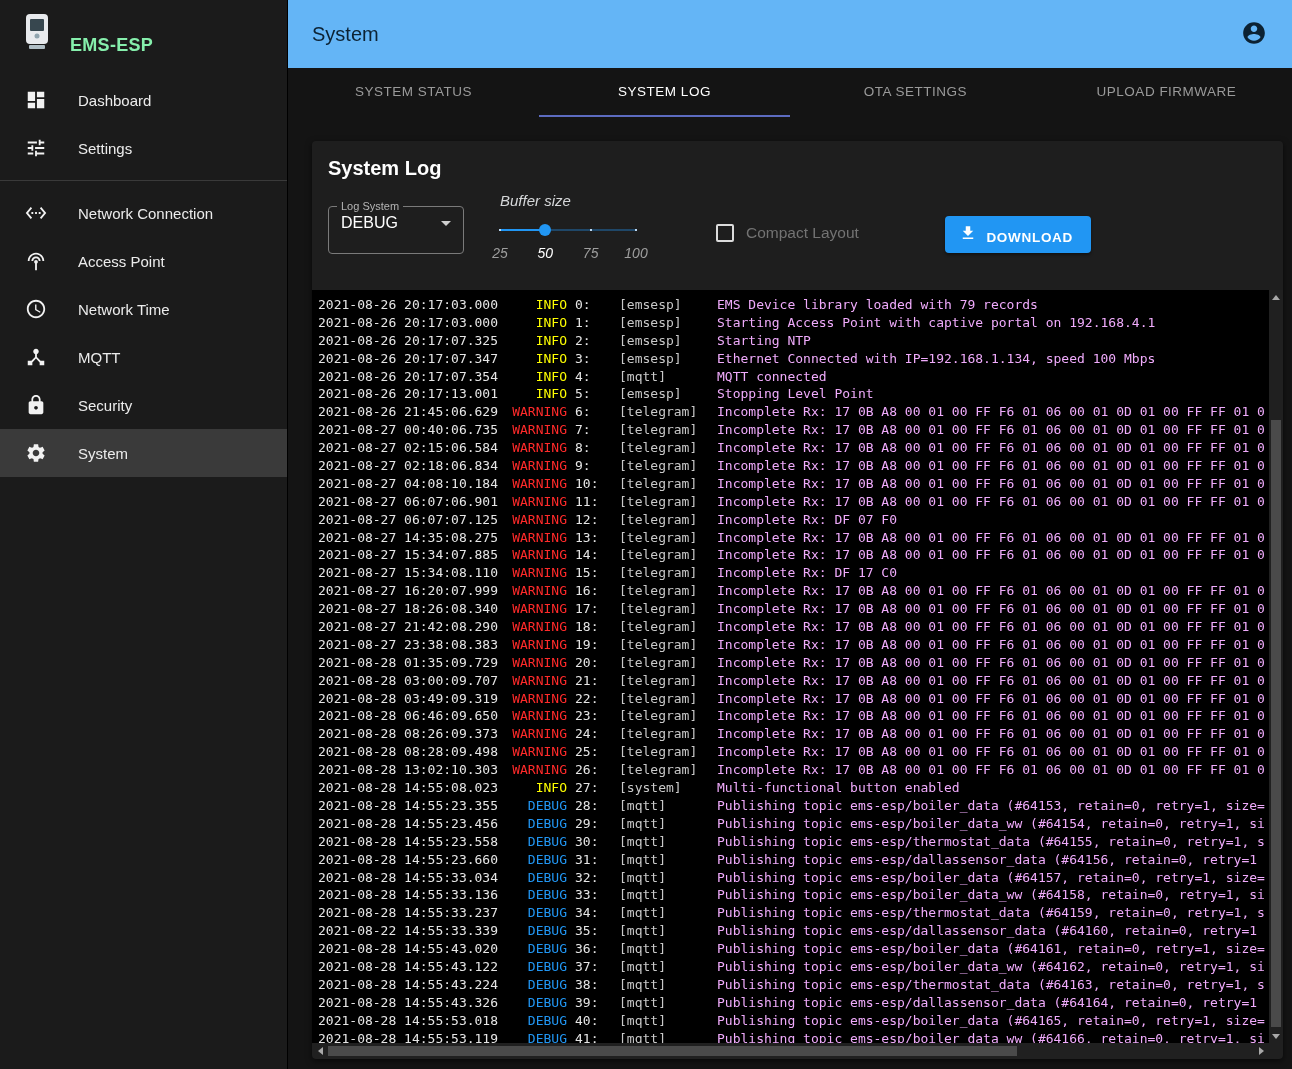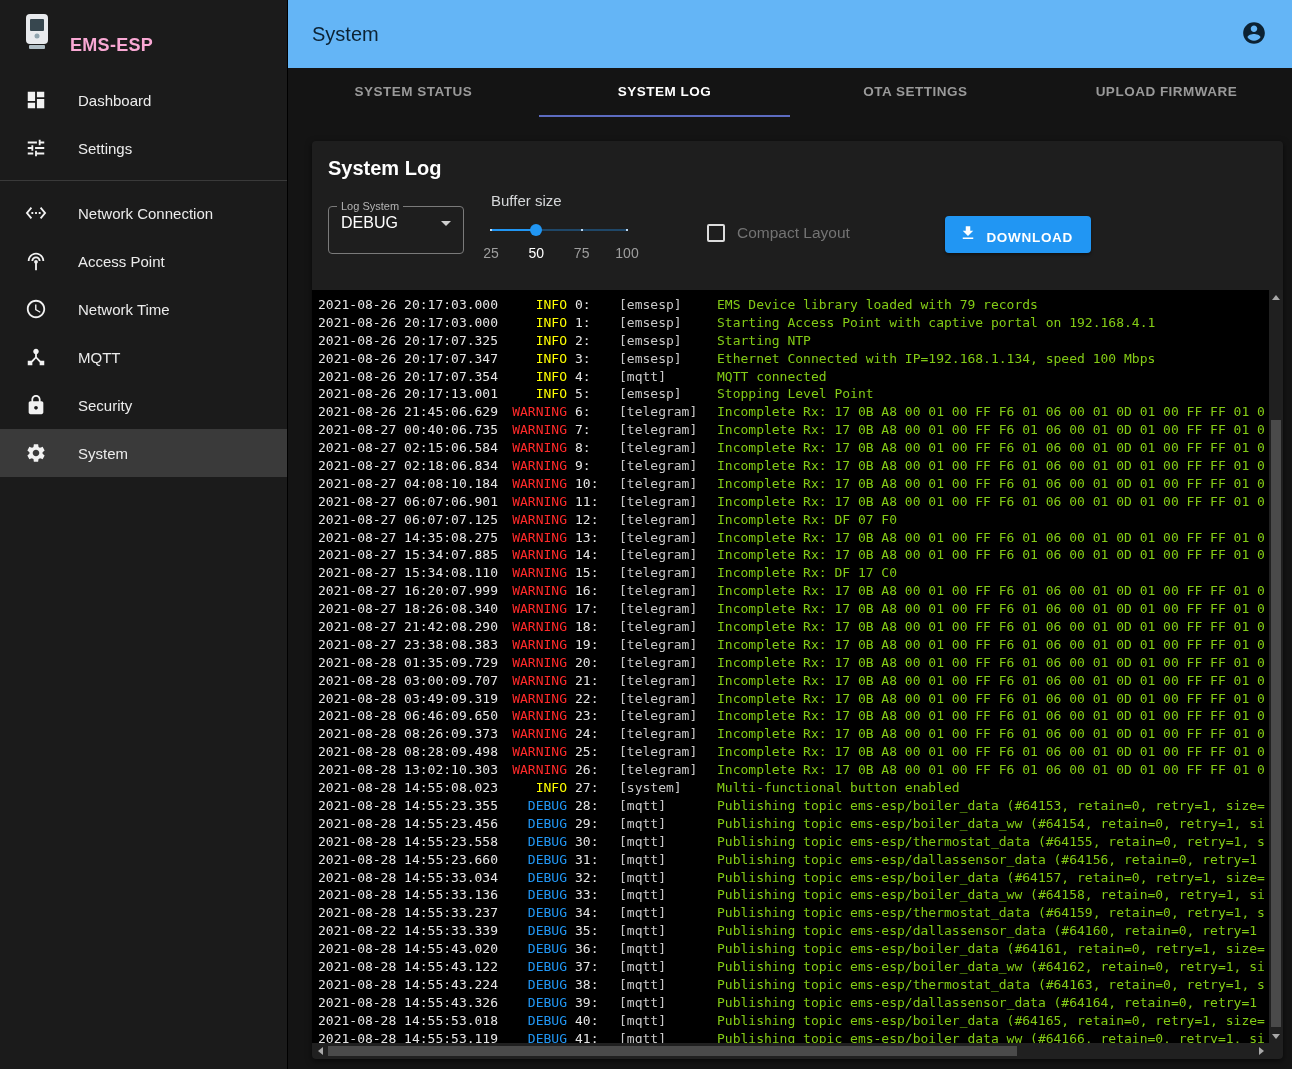--- a/index.html
+++ b/index.html
@@ -8,60 +8,60 @@
     --sidebar-bg:#1b1b1b; --page-bg:#141414; --card-bg:#1e1e1e; --console-bg:#000;
   }
   *{box-sizing:border-box; margin:0; padding:0;}
   html,body{width:1292px; height:1069px; overflow:hidden; background:var(--page-bg);
     font-family:"Liberation Sans", sans-serif; -webkit-font-smoothing:antialiased;}
 
   
   .sidebar{position:absolute; left:0; top:0; width:288px; height:1069px;
     background:var(--sidebar-bg); border-right:1px solid #000; z-index:2;}
   .sidebar-header{height:68px; display:flex; align-items:center; gap:18px; padding:0 22px;}
-  .app-title{color:#f9a8d4; font-size:18px; font-weight:700; letter-spacing:.3px;margin-top:23px;}
+  .app-title{color:#86efac; font-size:18px; font-weight:700; letter-spacing:.3px;margin-top:23px;}
   .nav{padding-top:8px;}
   .nav-item{height:48px; display:flex; align-items:center; gap:30px; padding:0 24px;
     color:#ececec; font-size:15px; cursor:pointer;}
   .nav-item.selected{background:#3a3a3a;}
   .nav-icon{width:24px; height:24px; display:flex; align-items:center; justify-content:center; color:#f2f2f2;}
   .nav-icon svg{width:22px; height:22px; fill:currentColor;}
   .divider{height:1px; background:#3a3a3a; margin:8px 0;}
 
   
   .main{position:absolute; left:288px; top:0; width:1004px; height:1069px;}
   .appbar{height:68px; background:var(--header-blue); display:flex; align-items:center;
     justify-content:space-between; padding:0 24px;}
   .appbar-title{font-size:20px; font-weight:500; color:#0c2233;}
   .account-btn{width:28px; height:28px; border:none; background:transparent; cursor:pointer;
     color:#0c2233; display:flex; align-items:center; justify-content:center;}
   .account-btn svg{width:26px; height:26px; fill:currentColor;}
 
   .tabs{display:flex; height:49px; background:var(--page-bg);}
   .tab{flex:1; display:flex; align-items:center; justify-content:center;
-    font-size:13.5px; font-weight:700; letter-spacing:.5px; color:#9a9a9a;
+    font-size:13.5px; font-weight:400; letter-spacing:.5px; color:#9a9a9a;
     text-transform:uppercase; border-bottom:2px solid transparent; cursor:pointer;}
   .tab.active{color:#ffffff; border-bottom-color:var(--indicator);}
 
   
   .card{margin:24px 9px 0 24px; background:var(--card-bg); border-radius:4px;
     box-shadow:0 2px 6px rgba(0,0,0,.6); overflow:hidden; padding-top:16px;}
   .panel-title{margin:0 0 12px 16px; font-size:20px; font-weight:700; color:#fff;}
 
   .controls{display:flex; align-items:flex-start; padding:0 16px; height:98px; position:relative;}
   
   .select-field{width:136px; height:54px; border:1px solid #7a7a7a; border-radius:4px;
     margin-top:8px; position:relative; cursor:pointer; background:transparent;}
   .select-field legend{font-size:11px; color:#b5b5b5; padding:0 4px; margin-left:8px;}
   .select-value{display:flex; align-items:center; justify-content:space-between;
     padding:2px 12px 0 12px; color:#fff; font-size:16px;}
   .caret{width:0; height:0; border-left:5px solid transparent; border-right:5px solid transparent;
     border-top:5px solid #cfcfcf; margin-left:8px;}
   
-  .buffer{margin-left:27px; width:152px;}
+  .buffer{margin-left:36px; width:152px;font-style:italic;}
   .buffer-label{color:#d6d8da; font-size:15px; margin-bottom:14px;}
   .slider{position:relative; height:14px; width:136px; cursor:pointer;}
   .slider-track{position:absolute; left:0; right:0; top:6px; height:2px; background:rgba(33,150,243,.35);}
   .slider-fill{position:absolute; left:0; top:6px; height:2px; background:var(--accent);}
   .slider-thumb{position:absolute; top:1px; width:12px; height:12px; border-radius:50%;
     background:var(--accent); transform:translateX(-50%); box-shadow:0 0 0 0 rgba(33,150,243,.3);}
   .slider-mark{position:absolute; top:6px; width:2px; height:2px; background:#bfd9f2; transform:translateX(-50%);}
   .slider-labels{position:relative; height:18px; margin-top:8px; width:136px;}
   .slider-labels span{position:absolute; transform:translateX(-50%); font-size:14px; color:#9e9e9e;}
   .slider-labels span.current{color:#fff;}
@@ -81,21 +81,21 @@
   .console{height:753px; width:calc(100% - 14px); overflow:hidden; padding:6px 0 0 6px;
     font-family:"DejaVu Sans Mono", monospace; font-size:13px;}
   .log-line{height:17.9px; line-height:17.9px; white-space:nowrap;}
   .lt{display:inline-block; width:183px; color:#e6e6e6;}
   .ll{display:inline-block; width:66px; text-align:right;}
   .lvl-info{color:var(--info);}
   .lvl-warning{color:var(--warning);}
   .lvl-debug{color:var(--debug);}
   .ln{display:inline-block; width:44px; margin-left:8px; color:#e6e6e6;}
   .ls{display:inline-block; width:98px; color:#c9c9c9;}
-  .lm{color:#84cc16;}
+  .lm{color:#f0abfc;}
 
   
   .vscroll{position:absolute; top:0; right:0; width:14px; height:753px; background:#202020;}
   .vscroll .arrow{position:absolute; left:0; width:14px; height:14px; display:flex;
     align-items:center; justify-content:center;}
   .arrow-up{top:0;} .arrow-down{bottom:0;}
   .tri-up{width:0;height:0;border-left:4px solid transparent;border-right:4px solid transparent;border-bottom:5px solid #a9a9a9;}
   .tri-down{width:0;height:0;border-left:4px solid transparent;border-right:4px solid transparent;border-top:5px solid #a9a9a9;}
   .tri-left{width:0;height:0;border-top:4px solid transparent;border-bottom:4px solid transparent;border-right:5px solid #a9a9a9;}
   .tri-right{width:0;height:0;border-top:4px solid transparent;border-bottom:4px solid transparent;border-left:5px solid #a9a9a9;}

